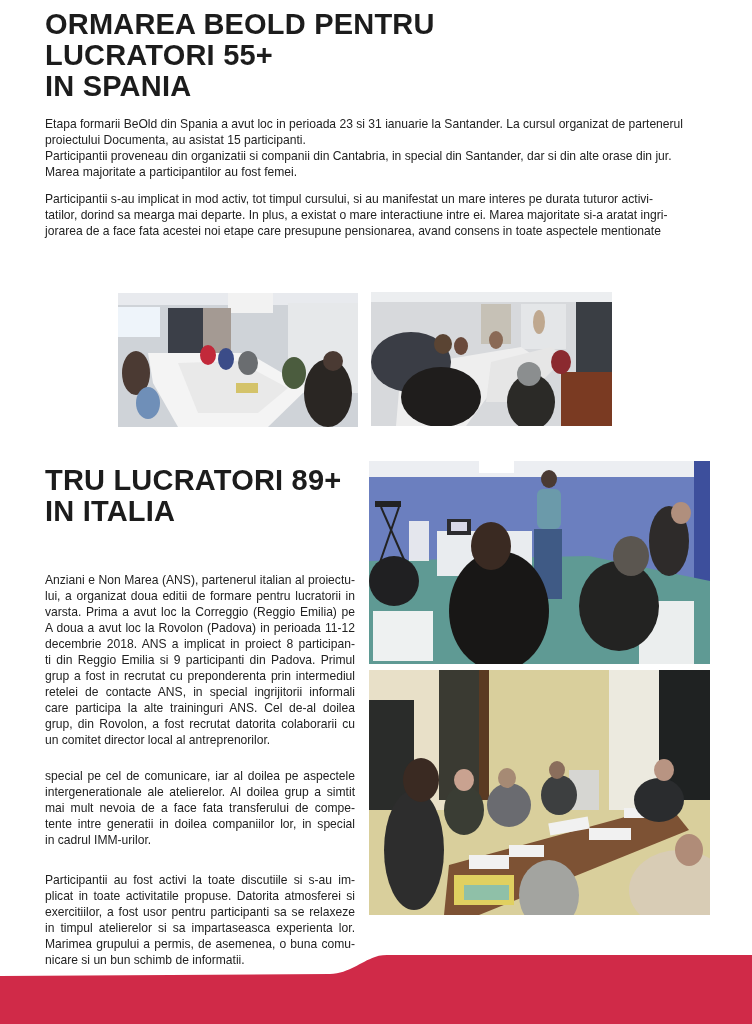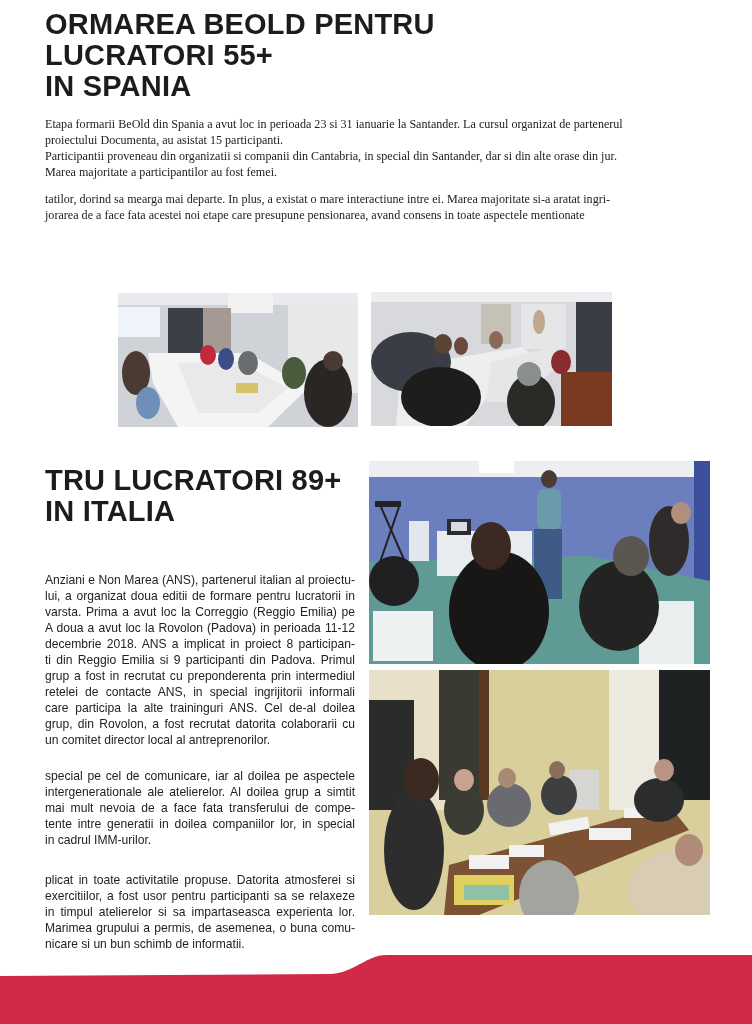--- a/index.html
+++ b/index.html
@@ -16,21 +16,21 @@
     letter-spacing: 0.2px;
   }
   .heading span { display: block; white-space: nowrap; }
 
   .para {
     position: absolute;
     font-size: 12.1px;
     line-height: 16px;
     color: #222;
   }
-  .para p { margin: 0; font-family: Liberation Serif, serif; }
+  .para p { margin: 0; }
 
   .para-justify { text-align: justify; }
   .para-justify .line { display: block; text-align: justify; text-align-last: justify; white-space: nowrap; }
   .para-justify .line.last { text-align-last: left; }
 
   .photo {
     position: absolute;
     overflow: hidden;
   }
   .photo svg { width: 100%; height: 100%; display: block; }
@@ -48,20 +48,21 @@
 </h1>
 
 <div class="para" style="left:45px; top:116px; width:670px;">
   <p>Etapa formarii BeOld din Spania a avut loc in perioada 23 si 31 ianuarie la Santander. La cursul organizat de partenerul</p>
   <p>proiectului Documenta, au asistat 15 participanti.</p>
   <p>Participantii proveneau din organizatii si companii din Cantabria, in special din Santander, dar si din alte orase din jur.</p>
   <p>Marea majoritate a participantilor au fost femei.</p>
 </div>
 
 <div class="para" style="left:45px; top:191px; width:670px;">
+  <p>Participantii s-au implicat in mod activ, tot timpul cursului, si au manifestat un mare interes pe durata tuturor activi-</p>
   <p>tatilor, dorind sa mearga mai departe. In plus, a existat o mare interactiune intre ei. Marea majoritate si-a aratat ingri-</p>
   <p>jorarea de a face fata acestei noi etape care presupune pensionarea, avand consens in toate aspectele mentionate</p>
 </div>
 
 <div class="photo" style="left:118px; top:293px; width:240px; height:134px;" title="Spain training session - participants around U-shaped table with projector screen">
   <svg viewBox="0 0 240 134" preserveAspectRatio="none">
     <rect width="240" height="134" fill="#cfd3d8"></rect>
     <rect x="0" y="0" width="240" height="12" fill="#e8eaee"></rect>
     <rect x="110" y="0" width="45" height="20" fill="#f2f2f2"></rect>
     <rect x="0" y="14" width="42" height="30" fill="#eef4fa"></rect>
@@ -129,20 +130,21 @@
 
 <div class="para para-justify" style="left:45px; top:768px; width:310px;">
   <span class="line">special pe cel de comunicare, iar al doilea pe aspectele</span>
   <span class="line">intergenerationale ale atelierelor. Al doilea grup a simtit</span>
   <span class="line">mai mult nevoia de a face fata transferului de compe-</span>
   <span class="line">tente intre generatii in doilea companiilor lor, in special</span>
   <span class="line last">in cadrul IMM-urilor.</span>
 </div>
 
 <div class="para para-justify" style="left:45px; top:872px; width:310px;">
+  <span class="line">Participantii au fost activi la toate discutiile si s-au im-</span>
   <span class="line">plicat in toate activitatile propuse. Datorita atmosferei si</span>
   <span class="line">exercitiilor, a fost usor pentru participanti sa se relaxeze</span>
   <span class="line">in timpul atelierelor si sa impartaseasca experienta lor.</span>
   <span class="line">Marimea grupului a permis, de asemenea, o buna comu-</span>
   <span class="line last">nicare si un bun schimb de informatii.</span>
 </div>
 
 <div class="photo" style="left:369px; top:461px; width:341px; height:203px;" title="Italy training session - trainer standing in blue room, participants seated on white chairs">
   <svg viewBox="0 0 341 203" preserveAspectRatio="none">
     <rect width="341" height="203" fill="#6b7fbf"></rect>

